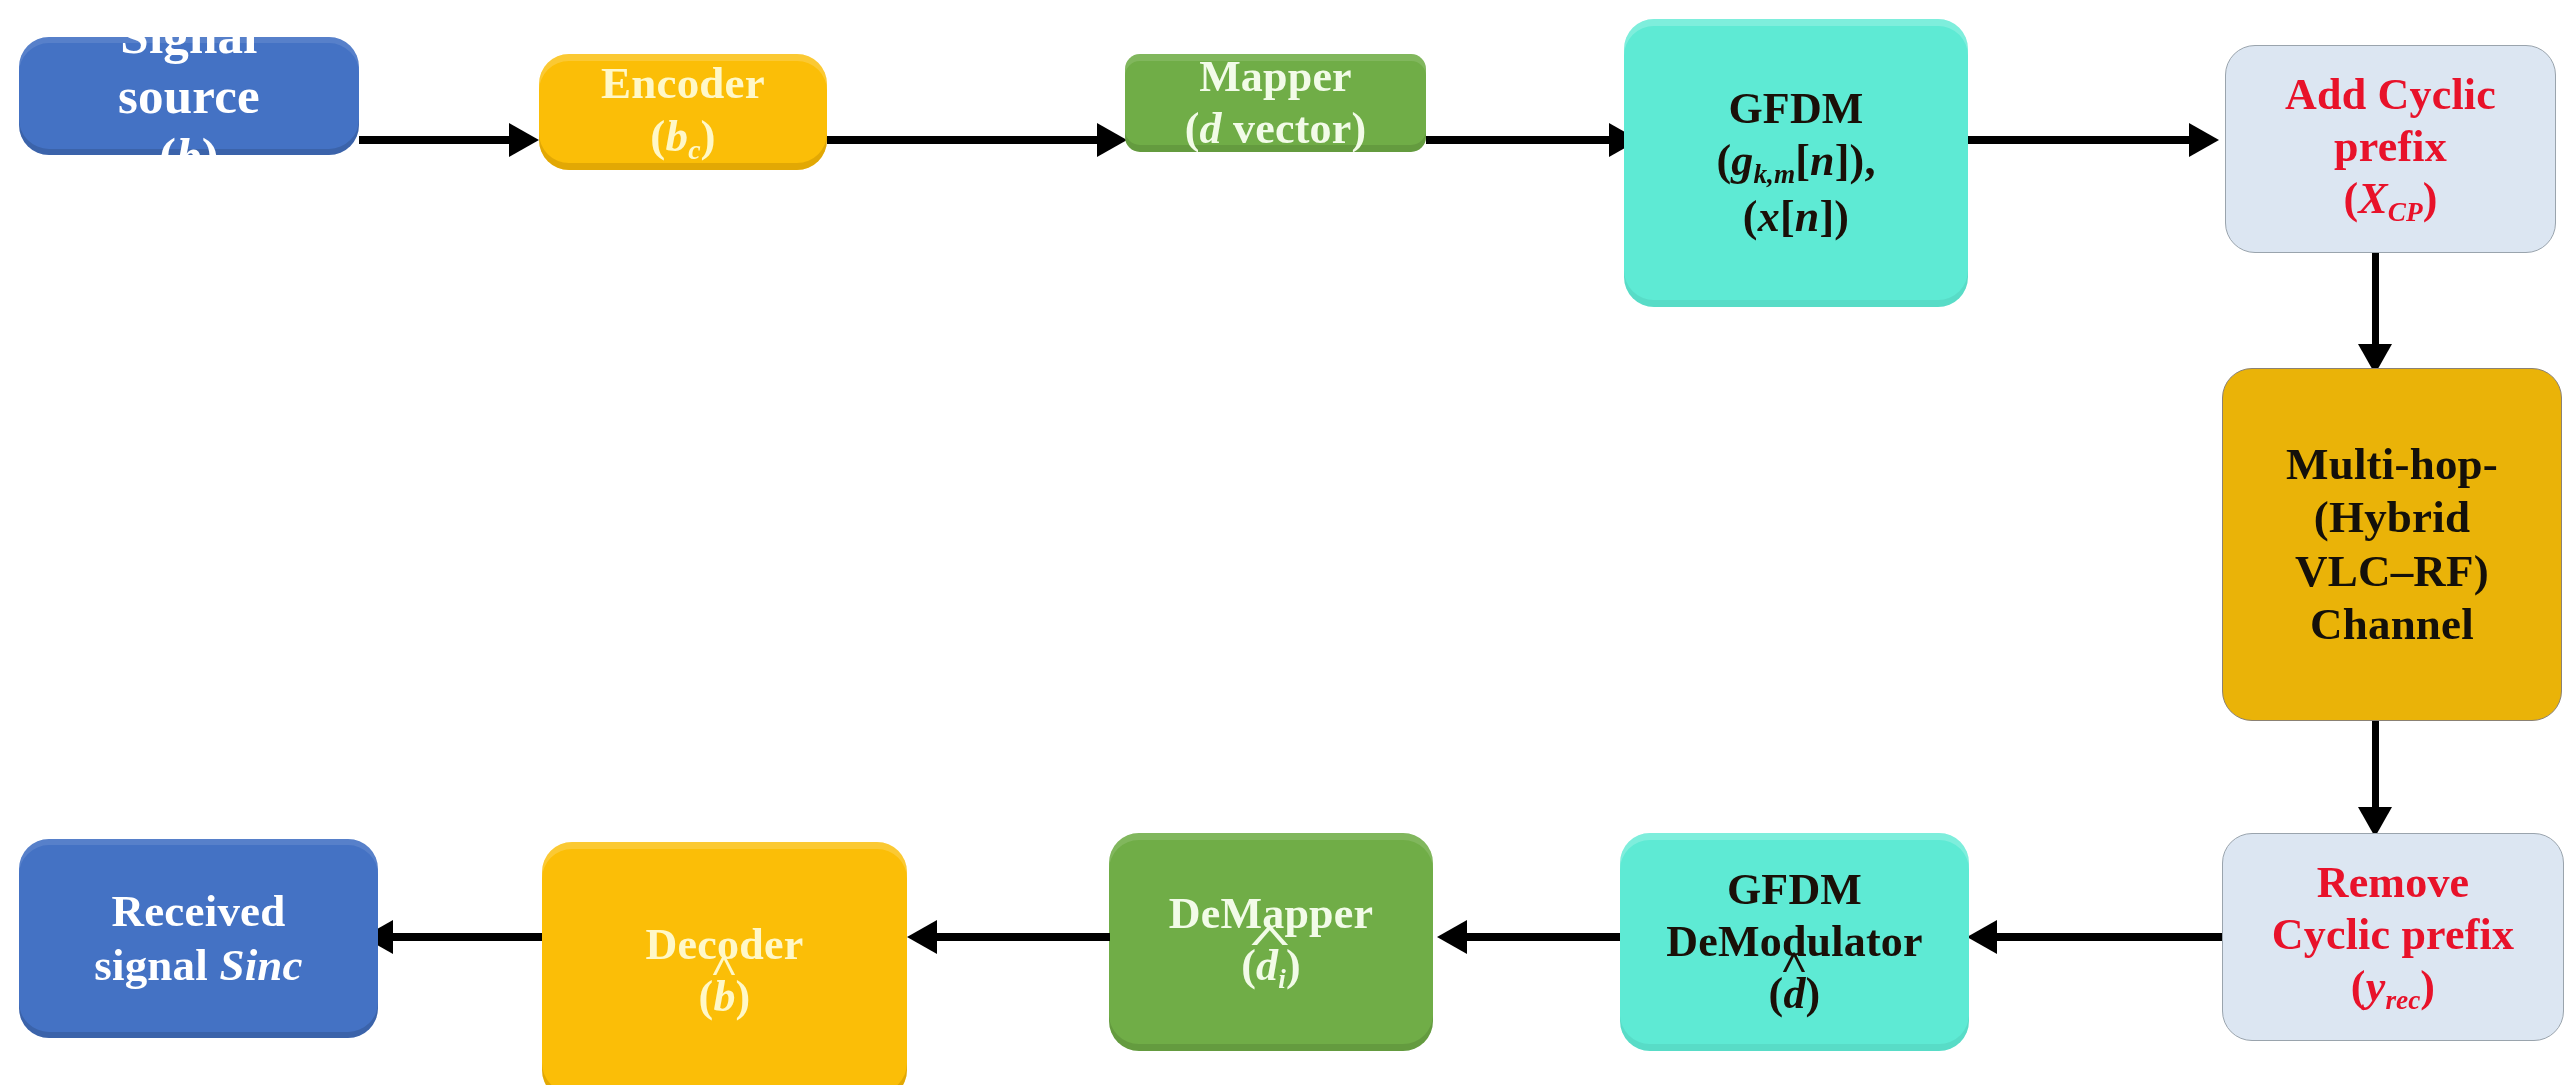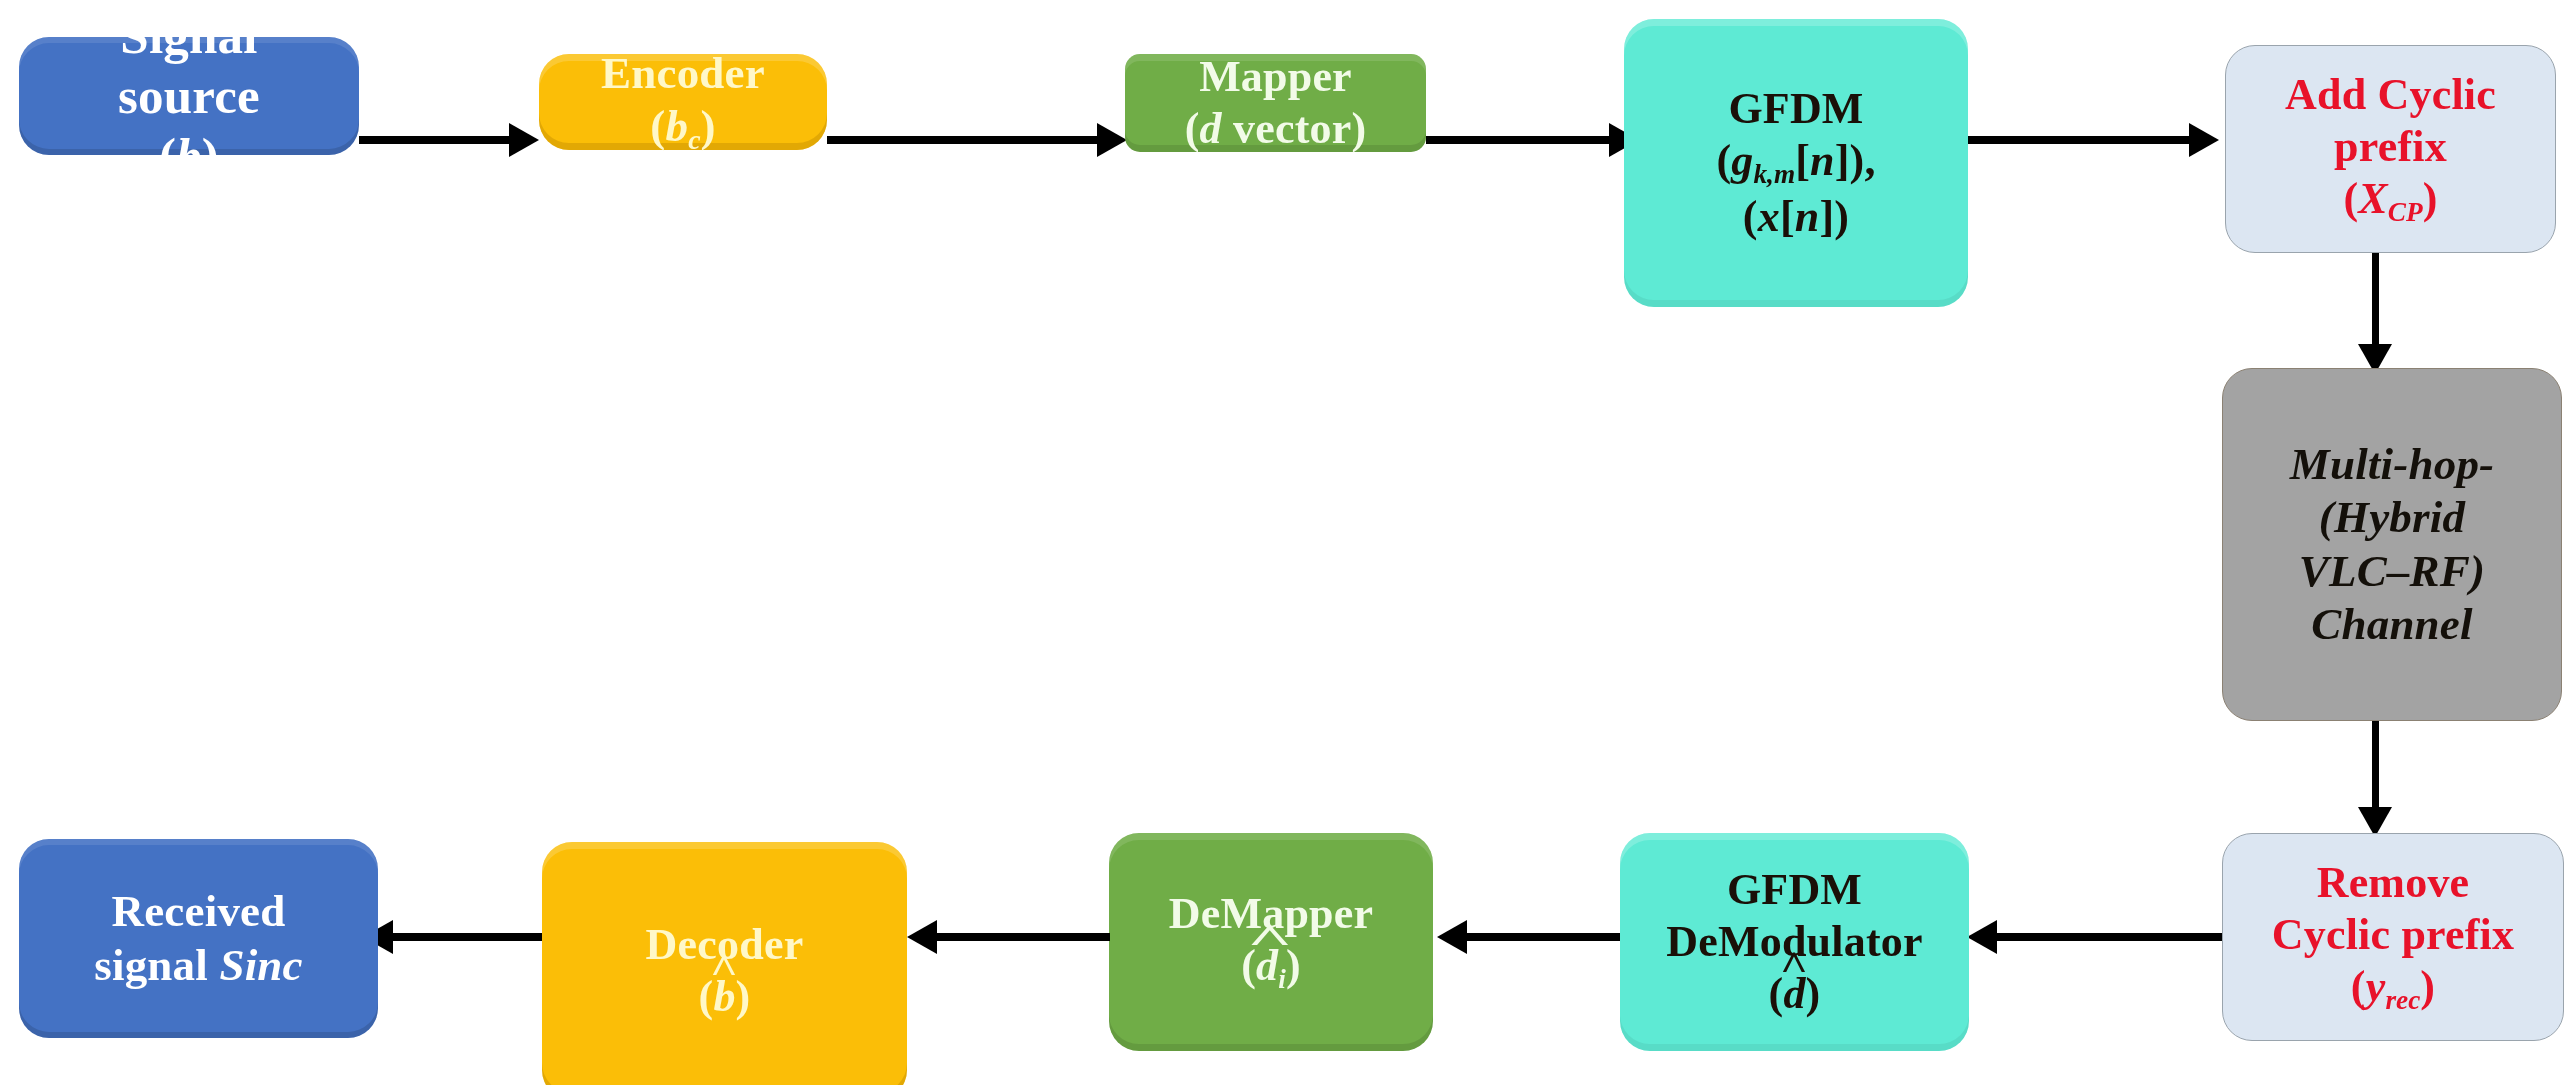--- a/index.html
+++ b/index.html
@@ -34,21 +34,21 @@
   }
 
   .node .ln { display: block; width: 100%; white-space: nowrap; }
 
   
   .t-blue   { background: #4472C4; color: #FFFFFF; box-shadow: inset 0 -6.1px 0 rgba(0,0,0,.13), inset 0 6.1px 0 rgba(255,255,255,.10); }
   .t-gold   { background: #FBBE07; color: #FFF8C8; box-shadow: inset 0 -7px 0 rgba(180,130,0,.35), inset 0 7px 0 rgba(255,255,255,.18); }
   .t-green  { background: #70AD47; color: #F2FBE8; box-shadow: inset 0 -7px 0 rgba(0,0,0,.10), inset 0 7px 0 rgba(255,255,255,.12); }
   .t-peach  { background: #5eead4; color: #1A1008; box-shadow: inset 0 -7px 0 rgba(0,0,0,.06), inset 0 7px 0 rgba(255,255,255,.20); text-align: center; }
   .t-ltblue { background: #DCE6F2; color: #E8122A; border: 1.7px solid #9aa4ad; }
-  .t-cream  { background: #a3a3a3; color: #14100A; border: 1.7px solid #8b8173; font-style: italic; }
+  .t-cream  { background: #eab308; color: #14100A; border: 1.7px solid #8b8173; }
 
   
   .hline, .vline {
     position: absolute;
     background: #000000;
   }
   .hline { height: 7.8px; }
   .vline { width: 7.8px; }
 
   .arrow {
@@ -104,21 +104,21 @@
 
   <div class="node t-blue" style="left:19px; top:37px; width:340px; height:118px; font-size:51px;">
     <span class="ln">Signal</span>
     <span class="ln"><span>source</span></span>
     <span class="ln"><span>(</span><span class="it">b</span><span>)</span></span>
   </div>
 
   <div class="hline" style="left:359px; top:136px; width:150px;"></div>
   <div class="arrow right" style="left:509px; top:123px;"></div>
 
-  <div class="node t-gold" style="left:539px; top:54px; width:288px; height:96px; font-size:45px;">
+  <div class="node t-gold" style="left:539px; top:54px; width:288px; height:116px; font-size:45px;">
     <span class="ln">Encoder</span>
     <span class="ln"><span>(</span><span class="it">b</span><span class="sub">c</span><span>)</span></span>
   </div>
 
   <div class="hline" style="left:827px; top:136px; width:270px;"></div>
   <div class="arrow right" style="left:1097px; top:123px;"></div>
 
   <div class="node t-green" style="left:1125px; top:54px; width:301px; height:98px; font-size:44px;border-radius:15px;">
     <span class="ln">Mapper</span>
     <span class="ln"><span>(</span><span class="it">d</span><span> vector</span><span>)</span></span>

